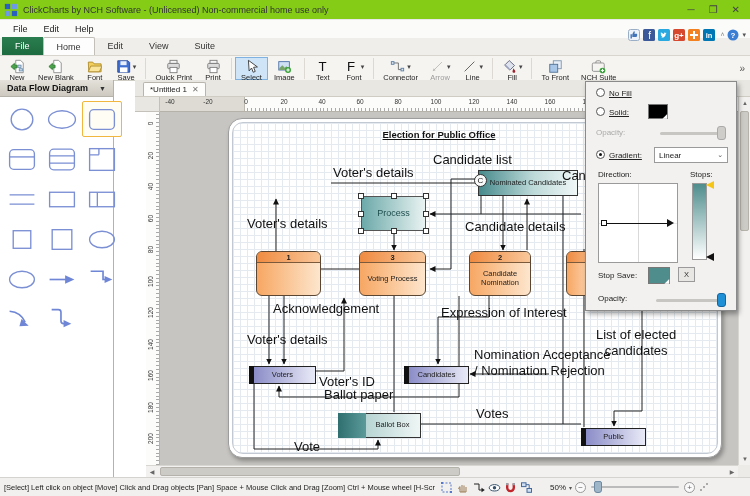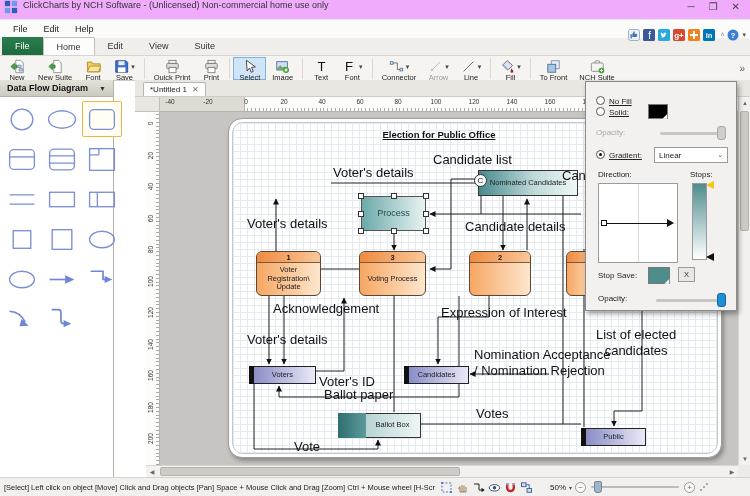--- a/index.html
+++ b/index.html
@@ -1,20 +1,20 @@
 <!DOCTYPE html>
 <html><head>
 <meta charset="utf-8">
 <style>
   *{margin:0;padding:0;box-sizing:border-box;font-family:"Liberation Sans",sans-serif;}
   html,body{width:750px;height:496px;overflow:hidden;background:#fff;}
   #app{position:relative;width:750px;height:496px;background:#fff;font-size:9px;color:#222;overflow:hidden;}
 
   
-  .titlebar{position:absolute;left:0;top:0;width:750px;height:20px;background:#f0abfc;display:flex;align-items:flex-start;padding:0 4px;border-bottom:1px solid #e8e8e8;}
+  .titlebar{position:absolute;left:0;top:0;width:750px;height:20px;background:#84cc16;display:flex;align-items:center;padding:0 4px;border-bottom:1px solid #e8e8e8;}
   .applogo{width:14px;height:14px;margin-right:5px;flex:0 0 auto;}
   .applogo svg{width:14px;height:14px;display:block;}
   .title{font-size:9px;color:#333;white-space:nowrap;overflow:hidden;flex:1;}
   .winbtns{display:flex;gap:14px;margin-right:6px;color:#444;font-size:10px;}
   .winbtns span{cursor:default;line-height:14px;}
 
   
   .menubar{position:absolute;left:0;top:20px;width:750px;height:18px;background:#fbfbfa;display:flex;align-items:center;padding-left:6px;gap:2px;}
   .menu-item{padding:2px 7px;font-size:9px;color:#222;}
 
@@ -237,21 +237,21 @@
         </div>
         <div class="tb-lbl">New</div>
       </div>
       <div class="tb-btn">
         <div class="tb-ic">
           <svg viewBox="0 0 17 17">
             <path d="M6.5 1.5h5.5l3 3v11H6.5z" fill="#fff" stroke="#8a8a8a"></path>
             <path d="M1 8.5L5 5v2h3v3H5v2z" fill="#4aa64a" stroke="#2e7d32"></path>
           </svg>
         </div>
-        <div class="tb-lbl">New Suite</div>
+        <div class="tb-lbl">New Blank</div>
       </div>
       <div class="tb-btn">
         <div class="tb-ic">
           <svg viewBox="0 0 17 17">
             <path d="M1.5 3.5h5l1.5 2h8v9h-14z" fill="#f2cf5b" stroke="#ad8b2f"></path>
             <path d="M1.5 14.5l2.8-6.5h12.7l-3 6.5z" fill="#fae49a" stroke="#ad8b2f"></path>
           </svg>
         </div>
         <div class="tb-lbl">Font</div>
       </div>
@@ -565,28 +565,28 @@
           <polyline points="320,255 241,255" fill="none" stroke="#222" stroke-width="1" marker-end="url(#arr)"></polyline>
         </svg>
         <div class="node teal" style="left: 249px; top: 51px; width: 100px; height: 26px;">
           <span class="nlabel">Nominated Candidates</span>
         </div>
         <div class="node tealsel" style="left: 132px; top: 77px; width: 65px; height: 35px;">
           <span class="nlabel">Process</span>
         </div>
         <div class="node orange" style="left: 27px; top: 132px; width: 65px; height: 45px;">
           <div class="num">1</div>
-          <div class="obody">Voter Registration\ Update</div>
         </div>
         <div class="node orange" style="left: 130px; top: 132px; width: 67px; height: 45px;">
           <div class="num">3</div>
           <div class="obody">Voting Process</div>
         </div>
         <div class="node orange" style="left: 240px; top: 132px; width: 62px; height: 45px;">
           <div class="num">2</div>
+          <div class="obody">Candidate Nomination</div>
         </div>
         <div class="node orange" style="left: 337px; top: 132px; width: 34px; height: 45px;">
           <div class="num"></div>
           <div class="obody"></div>
         </div>
         <div class="node purple" style="left: 20px; top: 247px; width: 67px; height: 18px;">
           <span class="nlabel">Voters</span>
         </div>
         <div class="node purple" style="left: 175px; top: 247px; width: 65px; height: 18px;">
           <span class="nlabel">Candidates</span>
@@ -631,21 +631,21 @@
     <span class="arr" style="bottom:0">▼</span>
   </div>
   <div class="hscroll">
     <span class="arr" style="left:0">◀</span>
     <span class="thumb"></span>
     <span class="arr" style="right:0">▶</span>
   </div>
   <div class="scorner"></div>
 
   <div class="fillpanel">
-    <div class="fp-abs" style="left:10px;top:14px;">
+    <div class="fp-abs" style="left:10px;top:6px;">
       <span class="radio"></span><span class="fp-link">No Fill</span>
     </div>
     <div class="fp-abs" style="left:10px;top:25px;">
       <span class="radio"></span><span class="fp-link">Solid:</span>
     </div>
     <div class="swatch sw-black" style="left:62px;top:22px;width:20px;height:15px;">
         <span class="swc">◢</span>
       </div>
     <div class="fp-abs fp-dis" style="left:10px;top:46px;">Opacity:</div>
     <div class="track" style="left:74px;top:50px;width:66px;">

